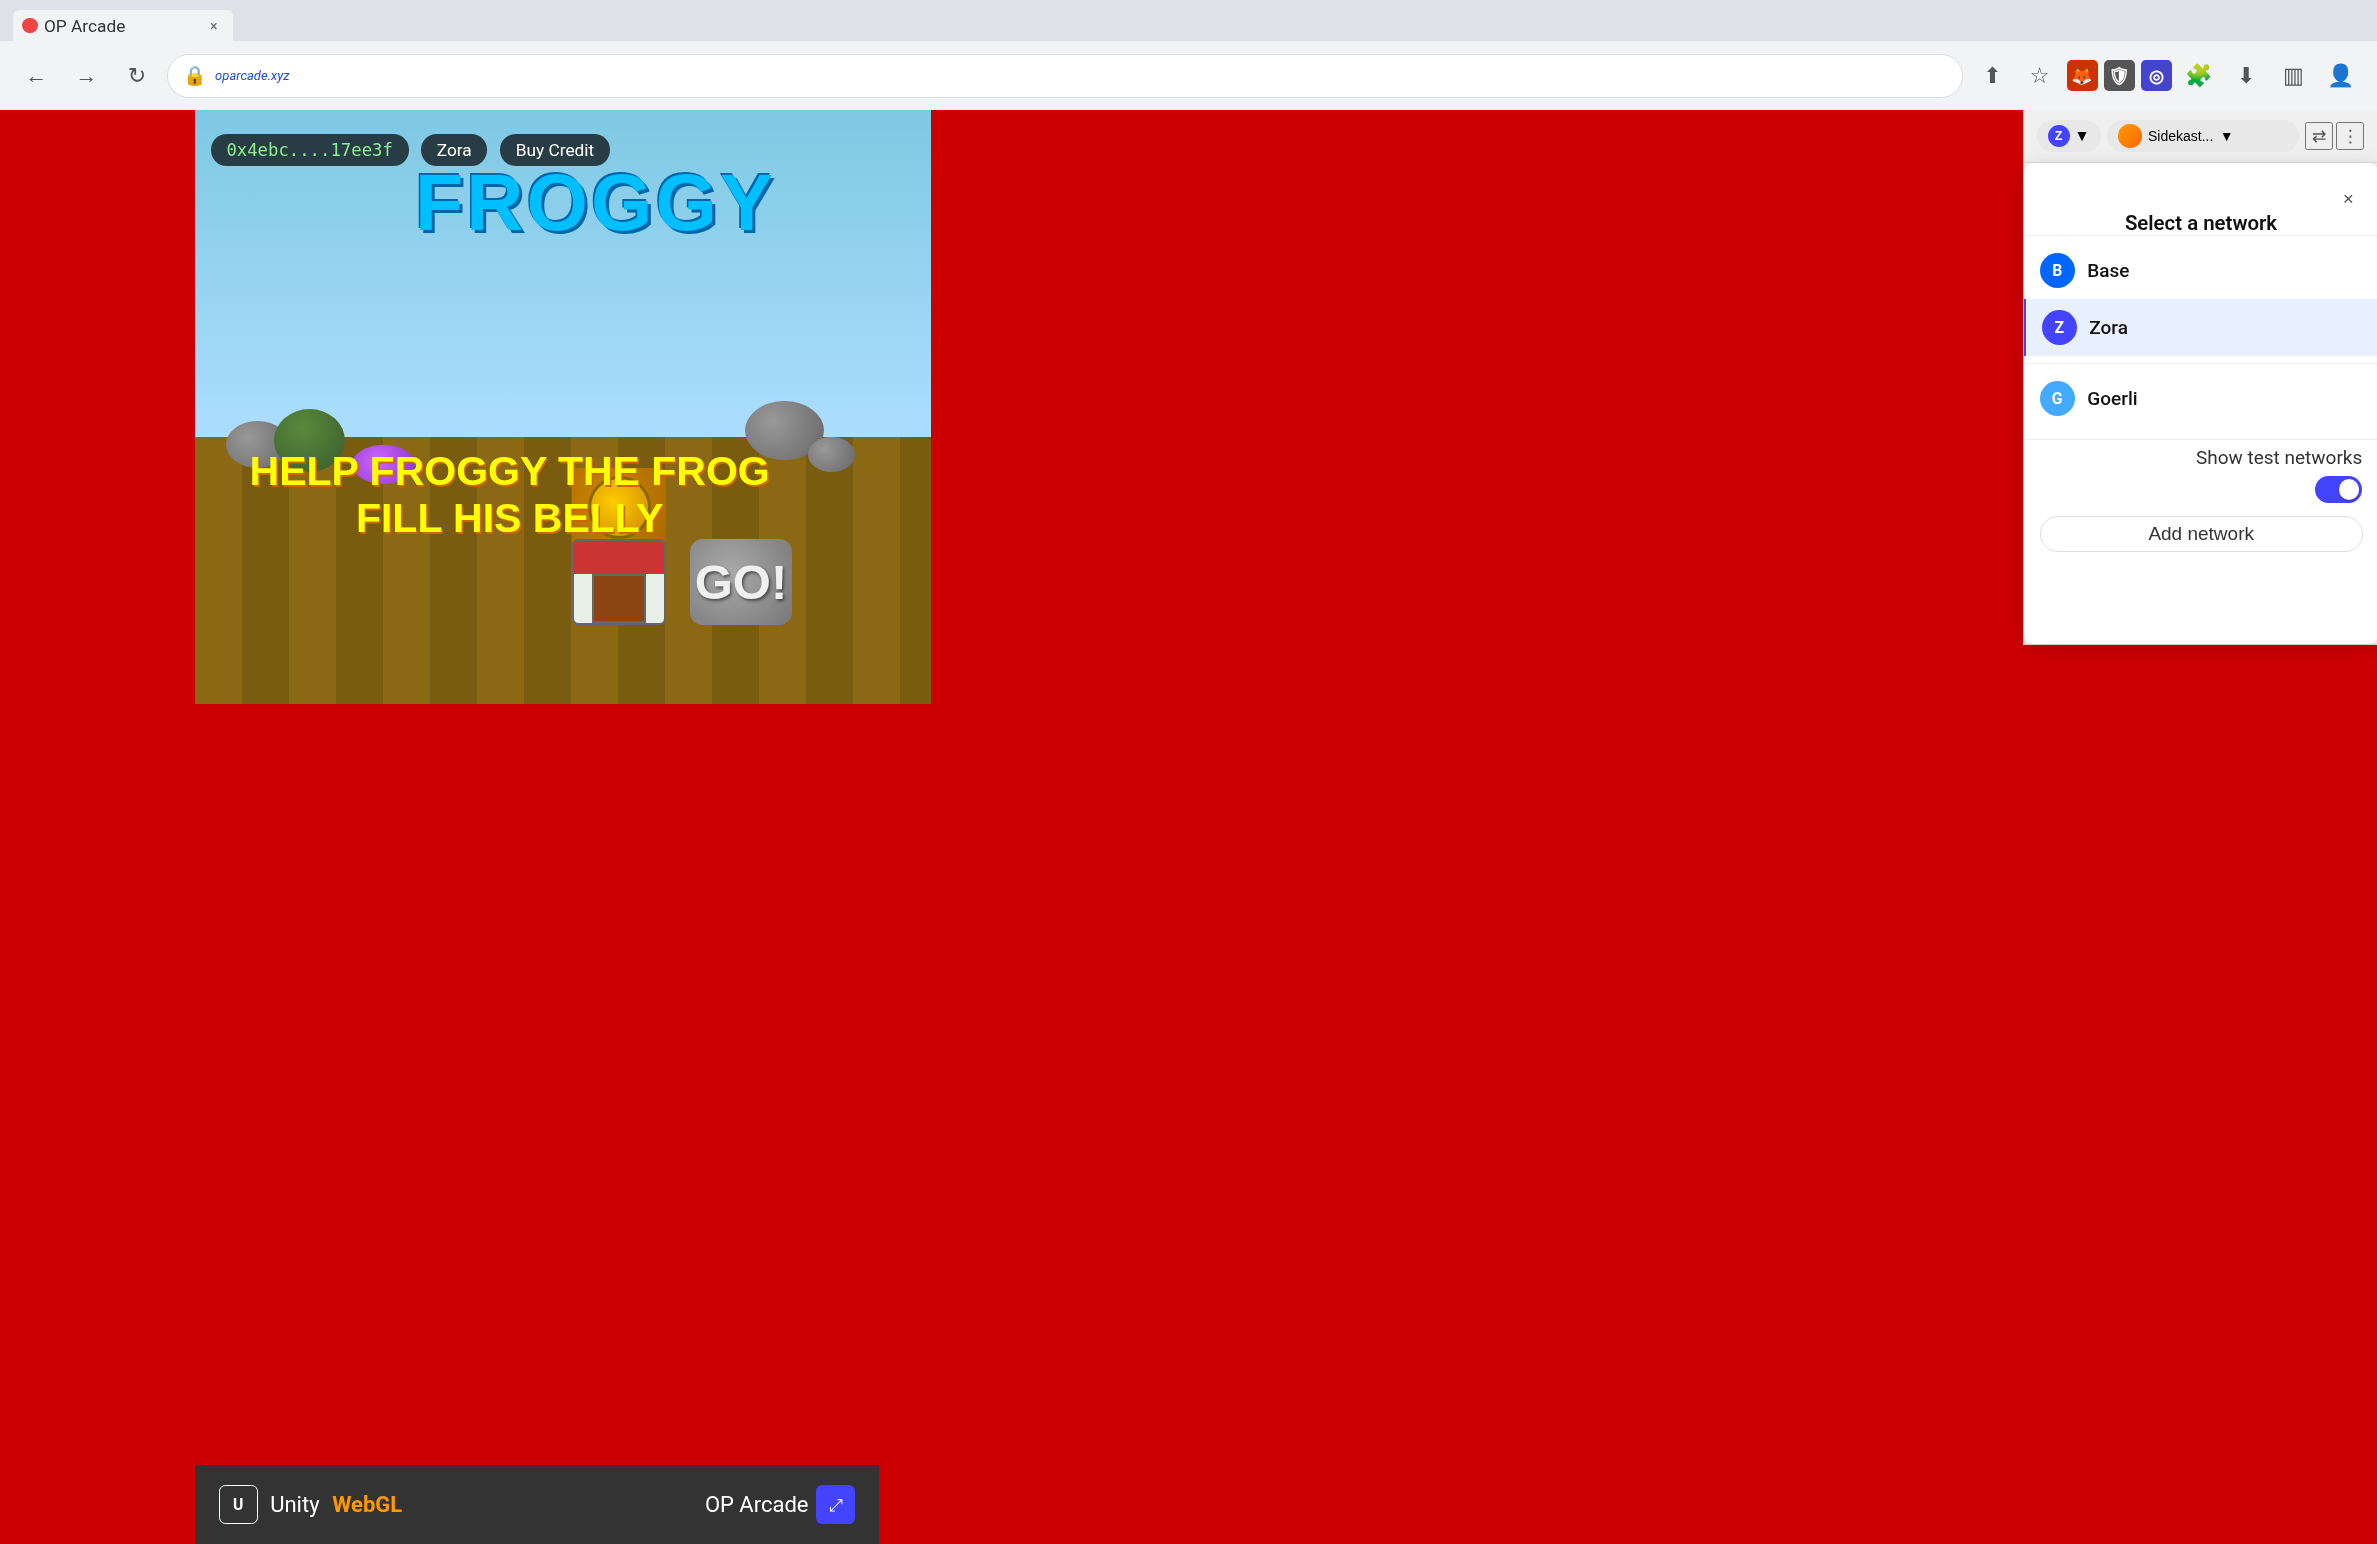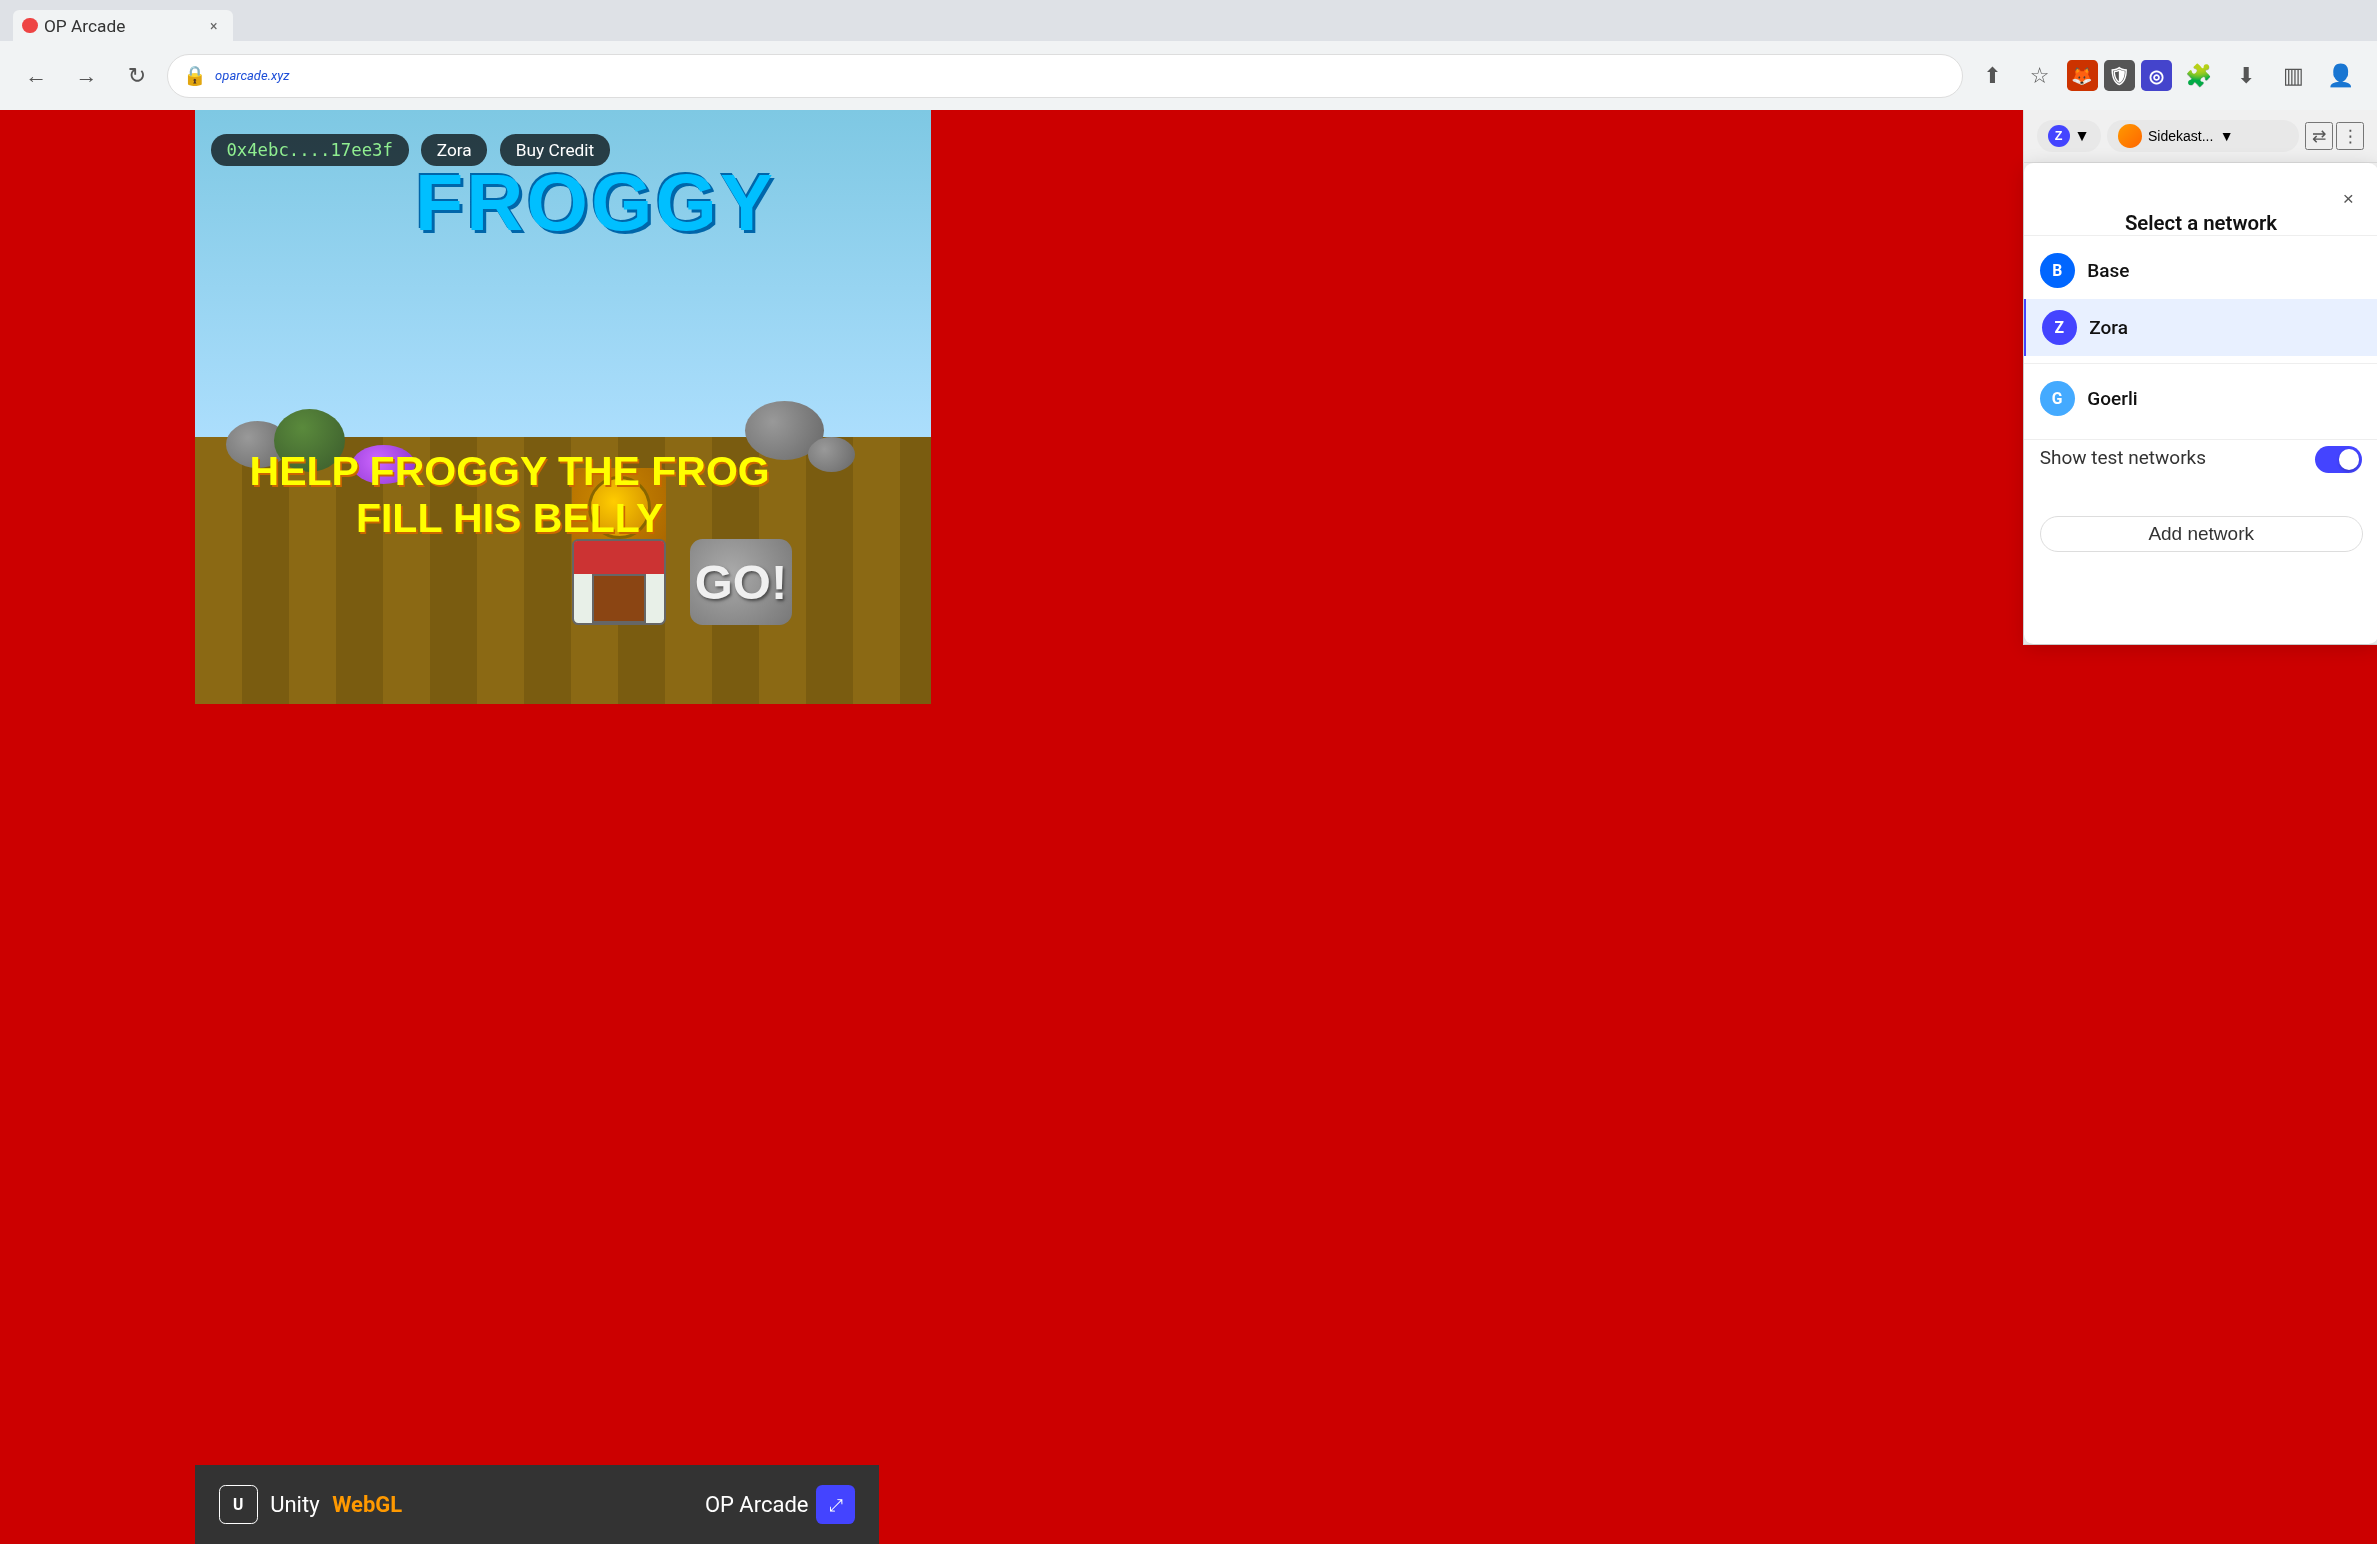--- a/index.html
+++ b/index.html
@@ -504,23 +504,24 @@
 
     .modal-divider {
       height: 0.8px;
       background: #eee;
       margin: 6.3px 0;
     }
 
     .show-test-row {
       height: 57px;
       display: flex;
-      align-items: flex-start;
+      align-items: flex-end;
       padding: 0 15.7px;
       justify-content: space-between;
+      flex-direction: column;
     }
 
     .show-test-label {
       font-size: 19px;
       color: #333;
     }
 
     .toggle-switch {
       width: 47px;
       height: 27px;

